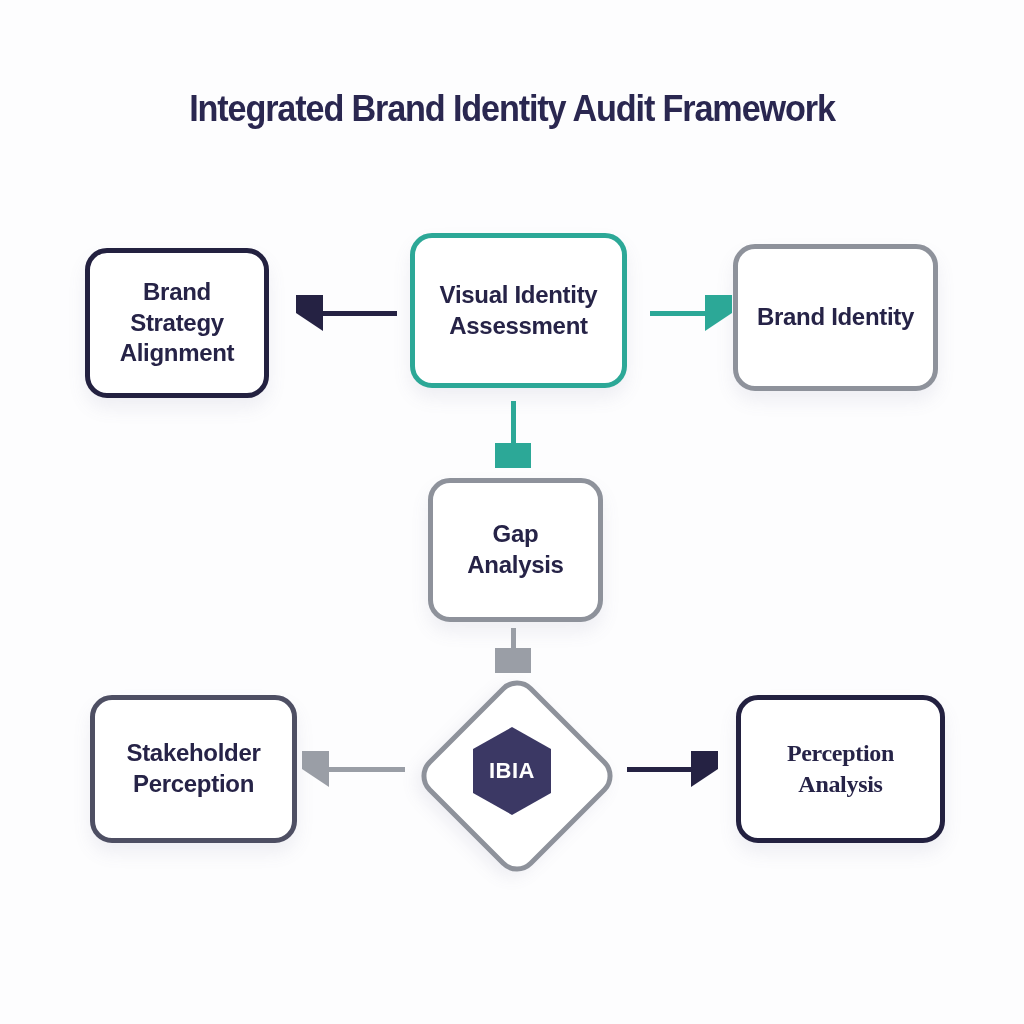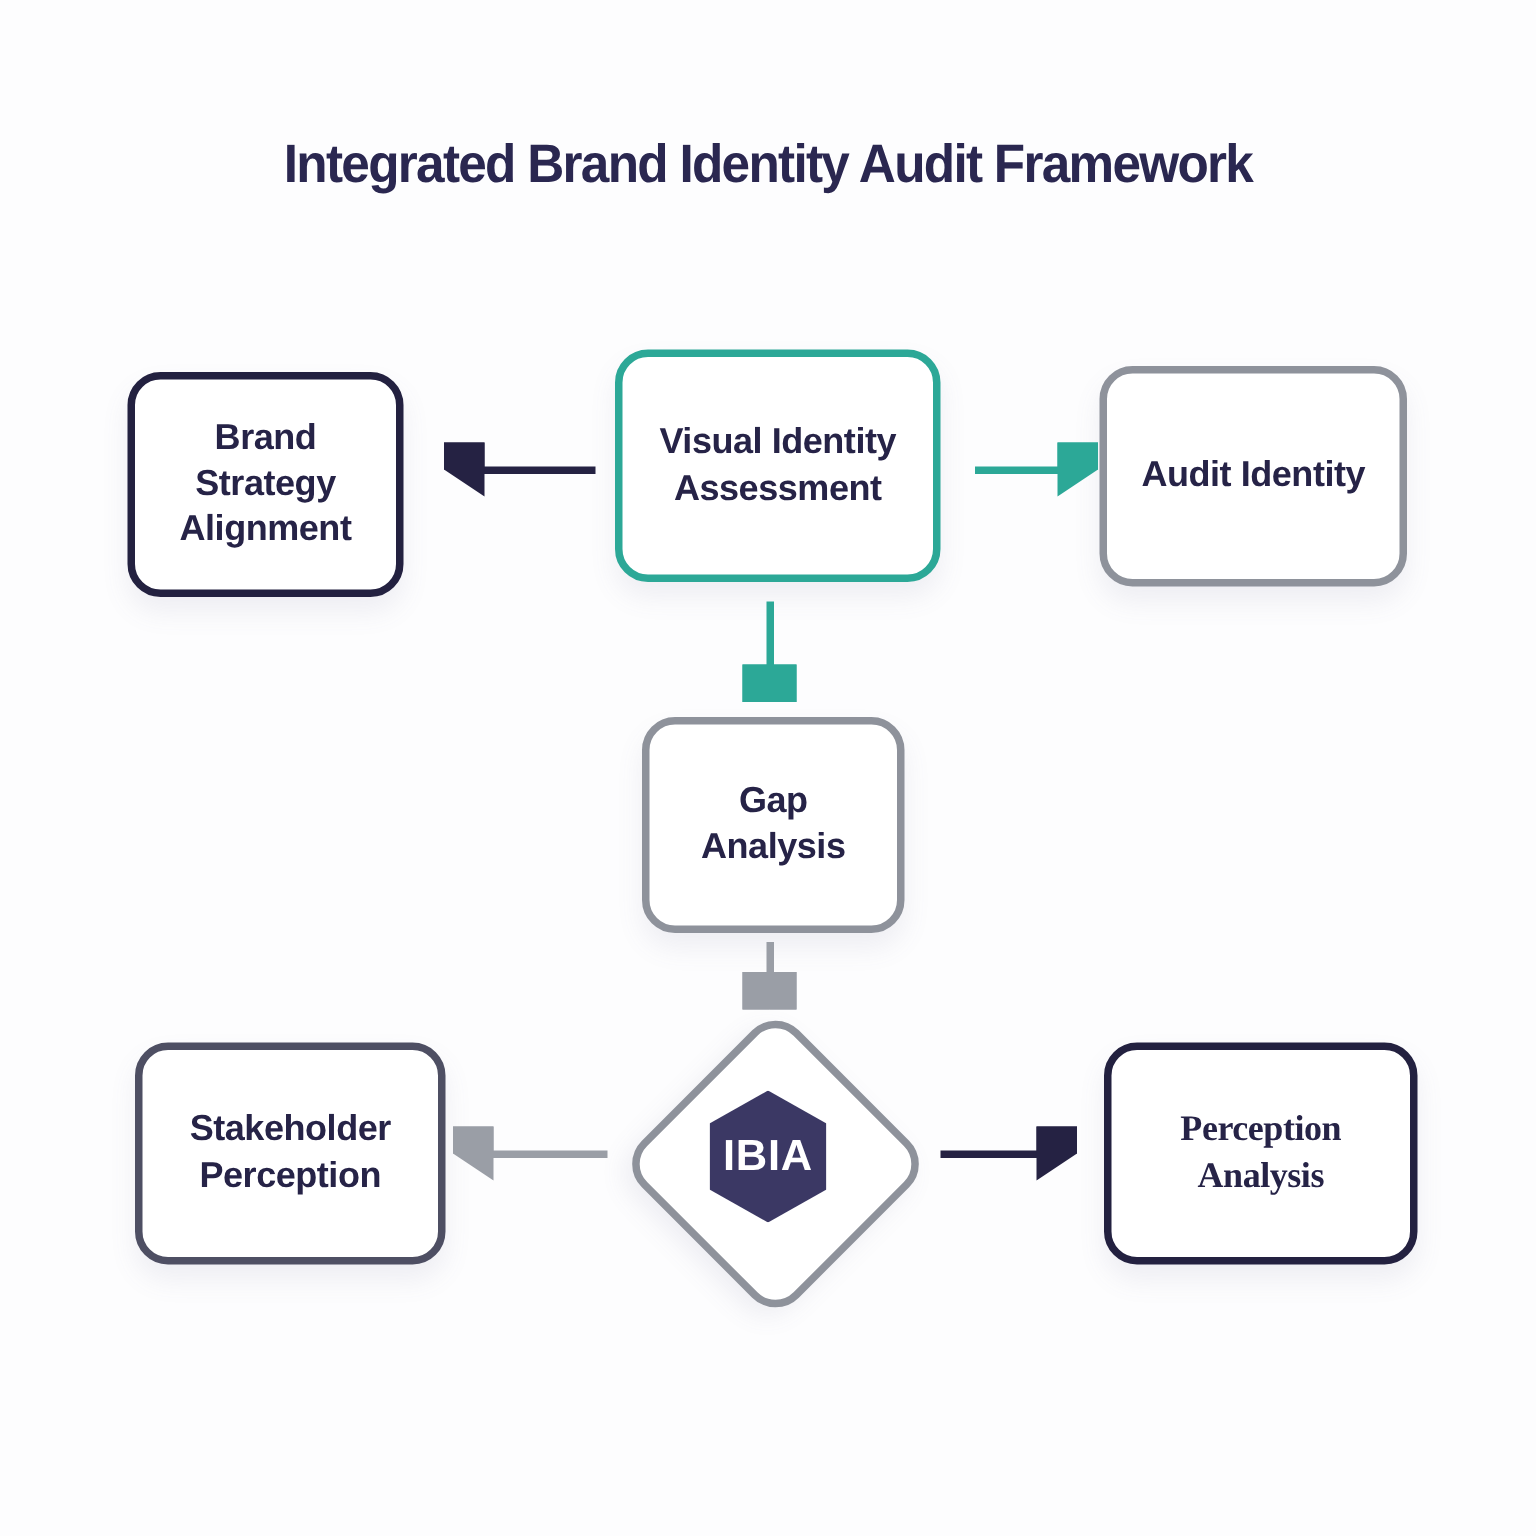--- a/index.html
+++ b/index.html
@@ -62,21 +62,21 @@
     position: absolute;
     left: 473px; top: 727px;
     width: 78px; height: 88px;
     background: #3b3864;
     clip-path: polygon(50% 0%, 100% 25%, 100% 75%, 50% 100%, 0% 75%, 0% 25%);
     display: flex;
     align-items: center;
     justify-content: center;
     color: #ffffff;
     font-weight: bold;
-    font-size: 29px;
+    font-size: 22px;
     letter-spacing: 0.5px;
   }
 
   .shaft-h { position: absolute; height: 5px; }
   .shaft-v { position: absolute; width: 5px; }
   .head { position: absolute; width: 0; height: 0; }
   .head-left  { border-top: 18px solid transparent; border-bottom: 18px solid transparent; border-right: 27px solid; }
   .head-right { border-top: 18px solid transparent; border-bottom: 18px solid transparent; border-left: 27px solid; }
   .head-down  { border-left: 18px solid transparent; border-right: 18px solid transparent; border-top: 25px solid; }
 
@@ -94,21 +94,21 @@
 
   <div class="title">Integrated Brand Identity Audit Framework</div>
 
   <div class="node node-brand">
     <span>Brand Strategy Alignment</span>
   </div>
   <div class="node node-visual">
     <span>Visual Identity Assessment</span>
   </div>
   <div class="node node-verbal">
-    <span>Audit Identity</span>
+    <span>Brand Identity</span>
   </div>
 
   <div class="node node-gap">
     <span>Gap Analysis</span>
   </div>
 
   <div class="node node-stake">
     <span>Stakeholder Perception</span>
   </div>
   <div class="node node-perception">

